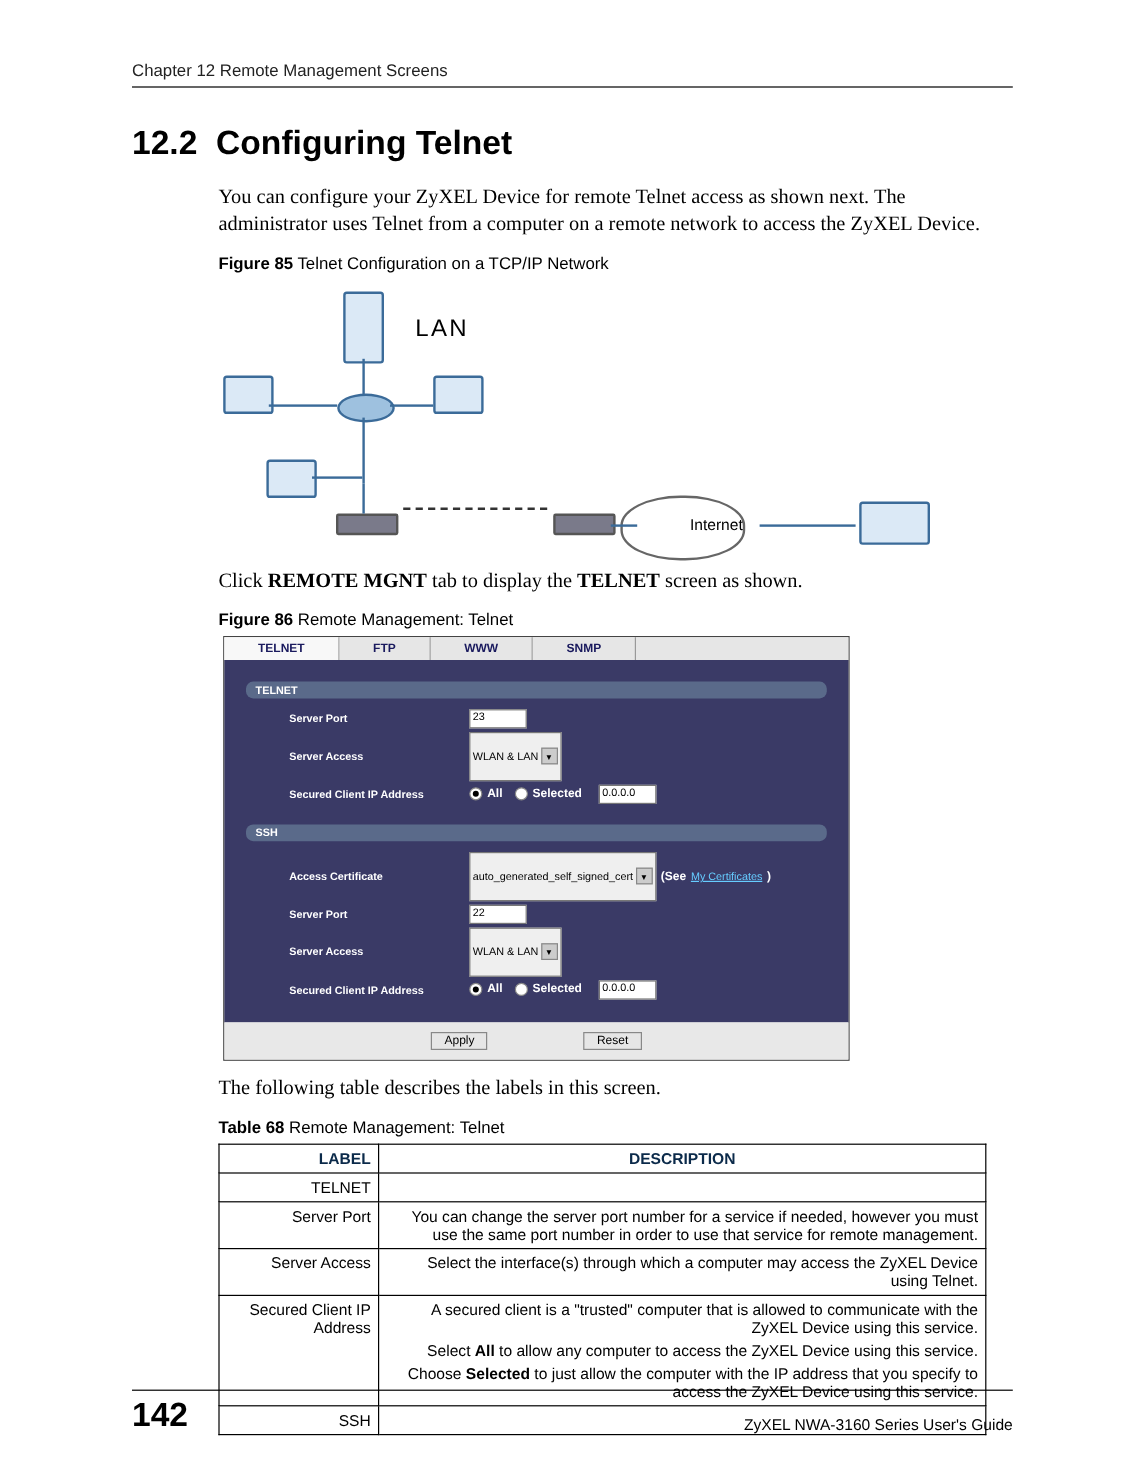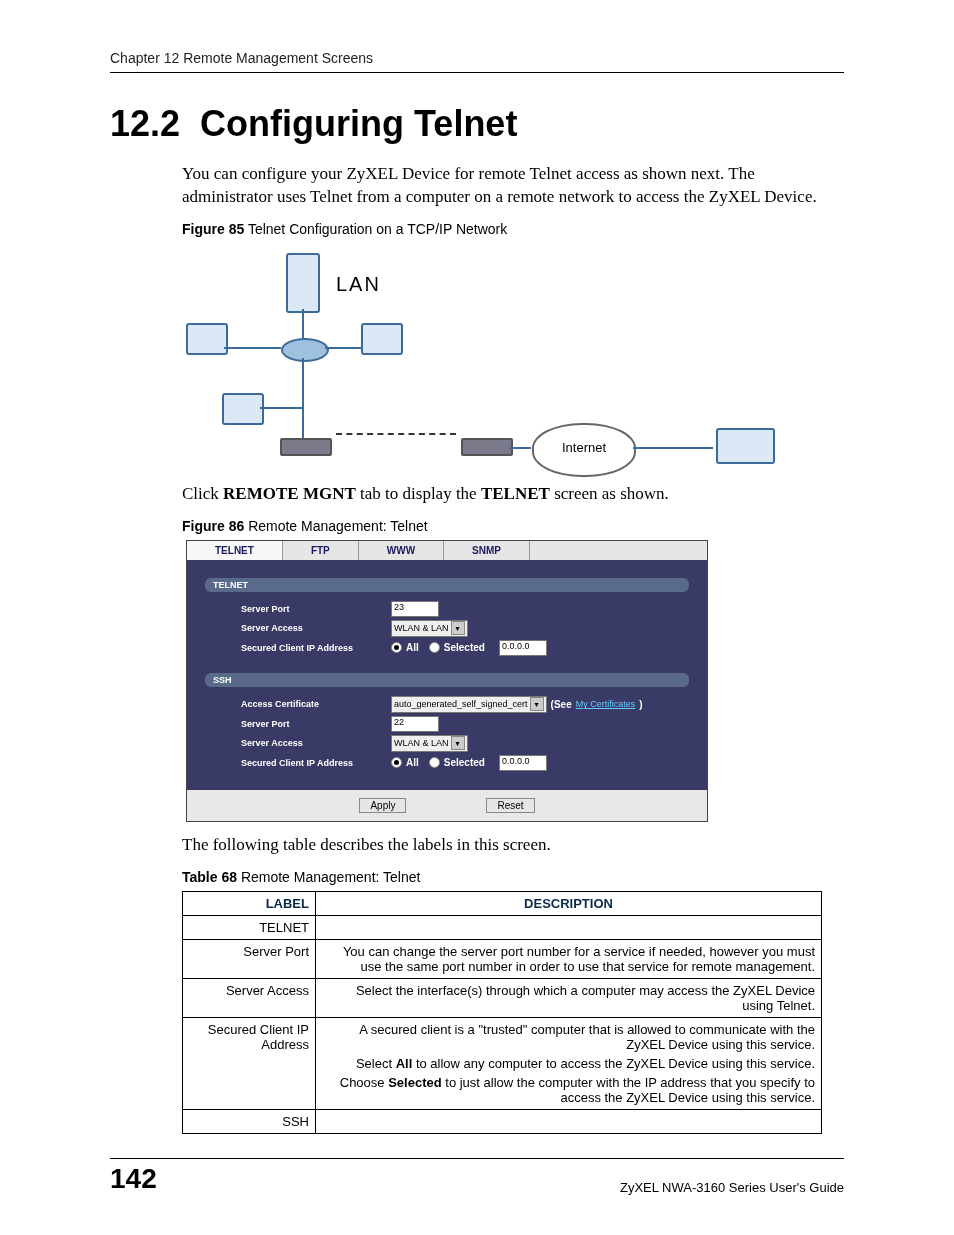--- a/index.html
+++ b/index.html
@@ -18,21 +18,21 @@
   .chapter-header {
     font-family: Arial, Helvetica, sans-serif;
     font-size: 14px;
     color: #222;
     padding-bottom: 6px;
     border-bottom: 1px solid #000;
     margin-bottom: 30px;
   }
   .section-heading {
     font-family: Arial, Helvetica, sans-serif;
-    font-size: 36px;
+    font-size: 28px;
     font-weight: bold;
     margin: 20px 0 18px 0;
   }
   .body-text {
     font-size: 17px;
     line-height: 1.35;
     margin-left: 72px;
     margin-bottom: 12px;
   }
   .figure-caption {
@@ -160,21 +160,21 @@
     width: 42px;
   }
   .ui-select {
     background:#efefef;
     color:#000;
     border:1px solid #777;
     font-size:9px;
     height:15px;
     display:inline-flex;
     align-items:center;
-    padding: 0 2px;
+    padding: 12px 2px;
   }
   .ui-select .arrow {
     width:12px;height:12px;
     background:#ccc;
     border:1px solid #888;
     margin-left:2px;
     display:inline-flex;
     align-items:center;
     justify-content:center;
     font-size:8px;
@@ -273,33 +273,33 @@
 
   <div class="net-figure">
 
     <div class="device" style="left:0px;top:80px;width:38px;height:28px;"></div>
     <div class="device" style="left:100px;top:10px;width:30px;height:56px;"></div>
     <div class="device" style="left:175px;top:80px;width:38px;height:28px;"></div>
     <div class="hub" style="left:95px;top:95px;"></div>
     <div class="vline" style="left:116px;top:66px;height:30px;"></div>
     <div class="line" style="left:38px;top:104px;width:57px;"></div>
     <div class="line" style="left:139px;top:104px;width:36px;"></div>
-    <span class="lan-label" style="left:150px;top:30px;">LAN</span>
+    <span class="lan-label" style="left:160px;top:30px;">LAN</span>
 
     <div class="device" style="left:36px;top:150px;width:38px;height:28px;"></div>
     <div class="vline" style="left:116px;top:115px;height:55px;"></div>
     <div class="line" style="left:74px;top:164px;width:42px;"></div>
 
     <div class="device" style="left:94px;top:195px;width:48px;height:14px;border-radius:2px;background:#7a7a8a;border-color:#555;"></div>
     <div class="vline" style="left:116px;top:170px;height:25px;"></div>
 
     <div style="position:absolute;left:150px;top:190px;width:120px;border-top:2px dashed #333;"></div>
     <div class="device" style="left:275px;top:195px;width:48px;height:14px;border-radius:2px;background:#7a7a8a;border-color:#555;"></div>
 
-    <div class="cloud" style="left:346px;top:180px;">Internet</div>
+    <div class="cloud" style="left:331px;top:180px;text-align:right;">Internet</div>
     <div class="line" style="left:323px;top:204px;width:22px;"></div>
     <div class="line" style="left:447px;top:204px;width:80px;"></div>
 
     <div class="device" style="left:530px;top:185px;width:55px;height:32px;border-radius:3px;"></div>
   </div>
 
   <div class="body-text">
     <span>Click </span><b>REMOTE MGNT</b><span> tab to display the </span><b>TELNET</b><span> screen as shown.</span>
   </div>
 

